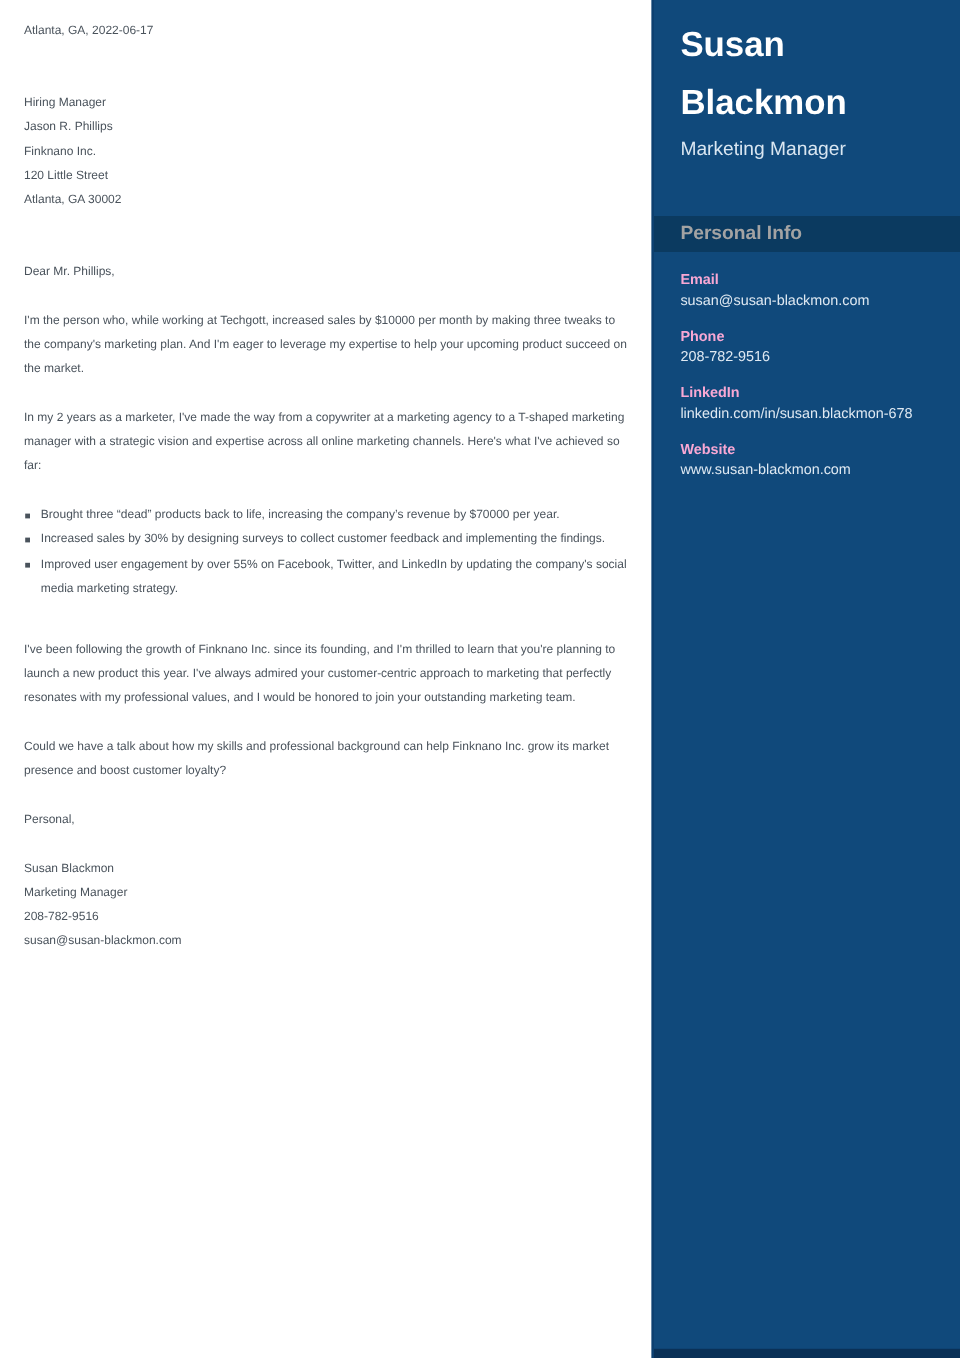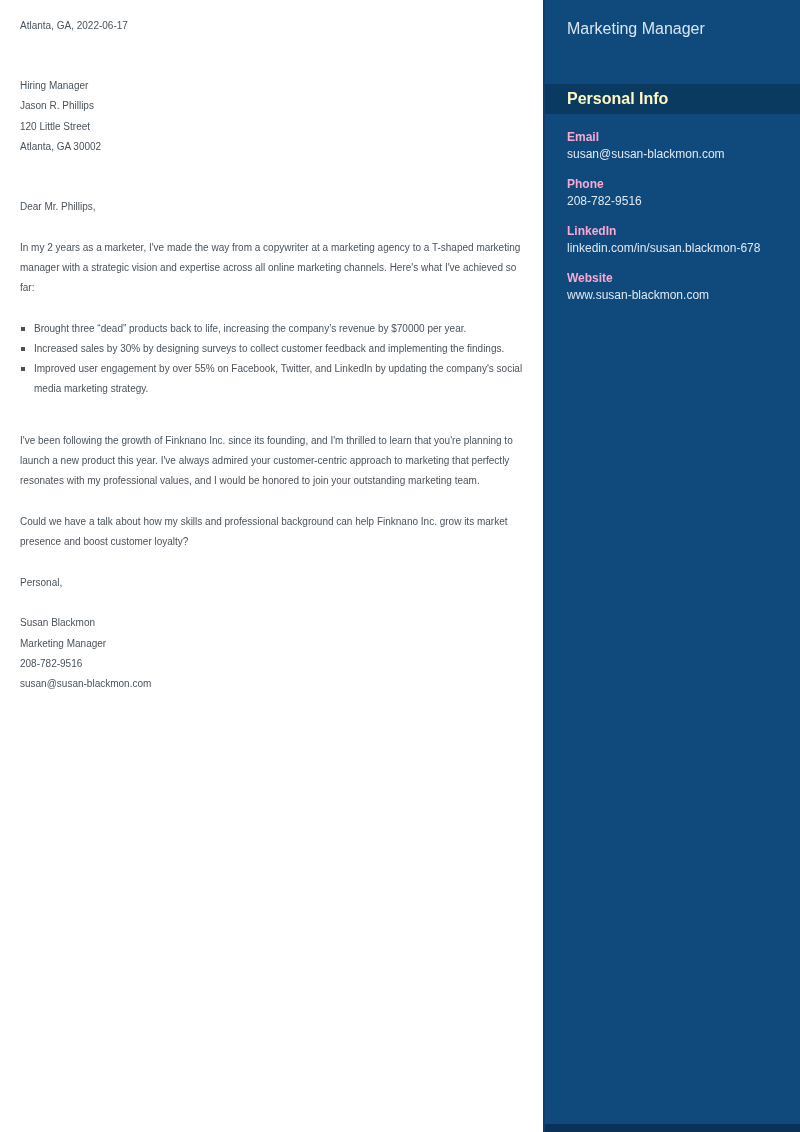--- a/index.html
+++ b/index.html
@@ -75,21 +75,21 @@
     color: #d9e6f1;
   }
   .section-band {
     margin: 44px -20px 16px -22px;
     padding-left: 22px;
     height: 30px;
     line-height: 30px;
     background: #0b3a60;
     font-size: 16px;
     font-weight: bold;
-    color: #fef9c3;
+    color: #a3a3a3;
   }
   .contact-entry { margin-bottom: 15px; }
   .contact-label {
     font-size: 12px;
     font-weight: bold;
     line-height: 14px;
     margin-bottom: 3px;
     color: #f9a8d4;
   }
   .contact-value {
@@ -109,26 +109,28 @@
 <body>
 
 <div class="page">
 
   <div class="letter">
     <div class="date-line">Atlanta, GA, 2022-06-17</div>
 
     <div class="recipient">
       <div>Hiring Manager</div>
       <div>Jason R. Phillips</div>
+      <div>Finknano Inc.</div>
       <div>120 Little Street</div>
       <div>Atlanta, GA 30002</div>
     </div>
 
     <p>Dear Mr. Phillips,</p>
 
+    <p>I'm the person who, while working at Techgott, increased sales by $10000 per month by making three tweaks to the company's marketing plan. And I'm eager to leverage my expertise to help your upcoming product succeed on the market.</p>
 
     <p>In my 2 years as a marketer, I've made the way from a copywriter at a marketing agency to a T-shaped marketing manager with a strategic vision and expertise across all online marketing channels. Here's what I've achieved so far:</p>
 
     <ul class="achievements">
       <li>Brought three “dead” products back to life, increasing the company’s revenue by $70000 per year.</li>
       <li>Increased sales by 30% by designing surveys to collect customer feedback and implementing the findings.</li>
       <li>Improved user engagement by over 55% on Facebook, Twitter, and LinkedIn by updating the company's social media marketing strategy.</li>
     </ul>
 
     <p>I've been following the growth of Finknano Inc. since its founding, and I'm thrilled to learn that you're planning to launch a new product this year. I've always admired your customer-centric approach to marketing that perfectly resonates with my professional values, and I would be honored to join your outstanding marketing team.</p>
@@ -139,20 +141,24 @@
 
     <div class="signature">
       <div>Susan Blackmon</div>
       <div>Marketing Manager</div>
       <div>208-782-9516</div>
       <div>susan@susan-blackmon.com</div>
     </div>
   </div>
 
   <div class="sidebar">
+    <div class="candidate-name">
+      <span>Susan</span>
+      <span>Blackmon</span>
+    </div>
     <div class="candidate-title">Marketing Manager</div>
 
     <div class="section-band">Personal Info</div>
 
     <div class="contact-entry">
       <div class="contact-label">Email</div>
       <div class="contact-value">susan@susan-blackmon.com</div>
     </div>
 
     <div class="contact-entry">

